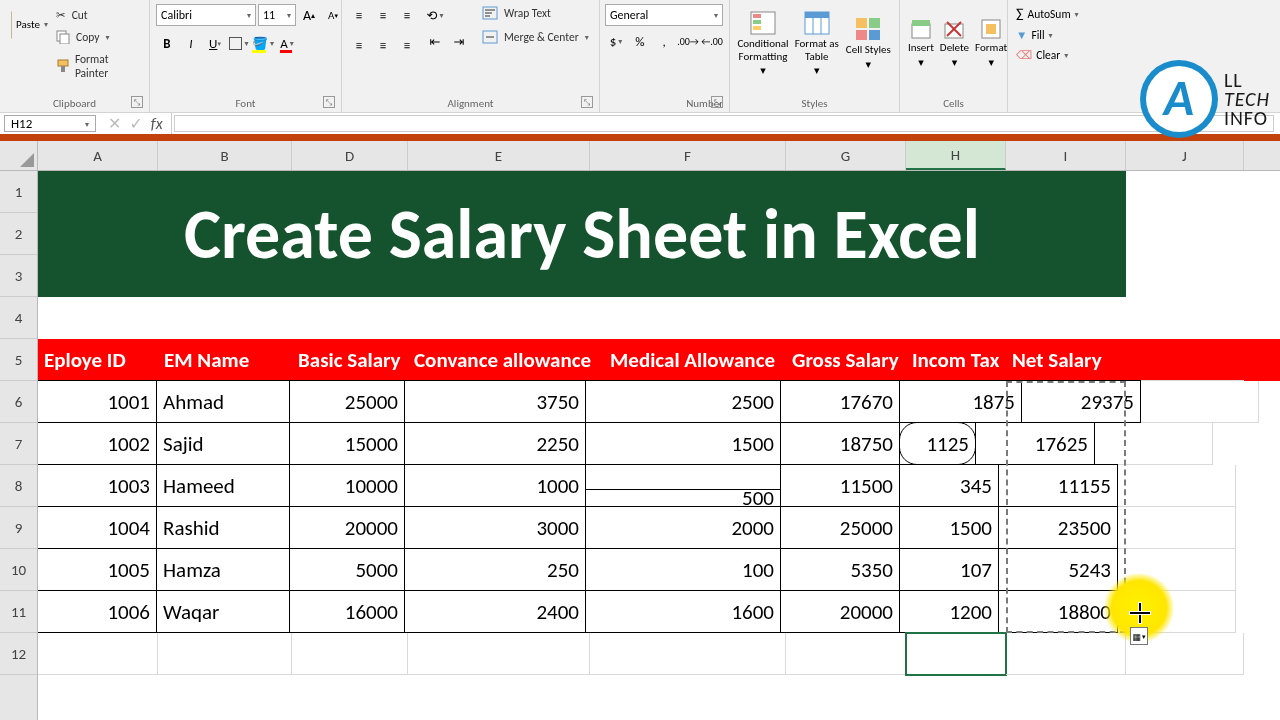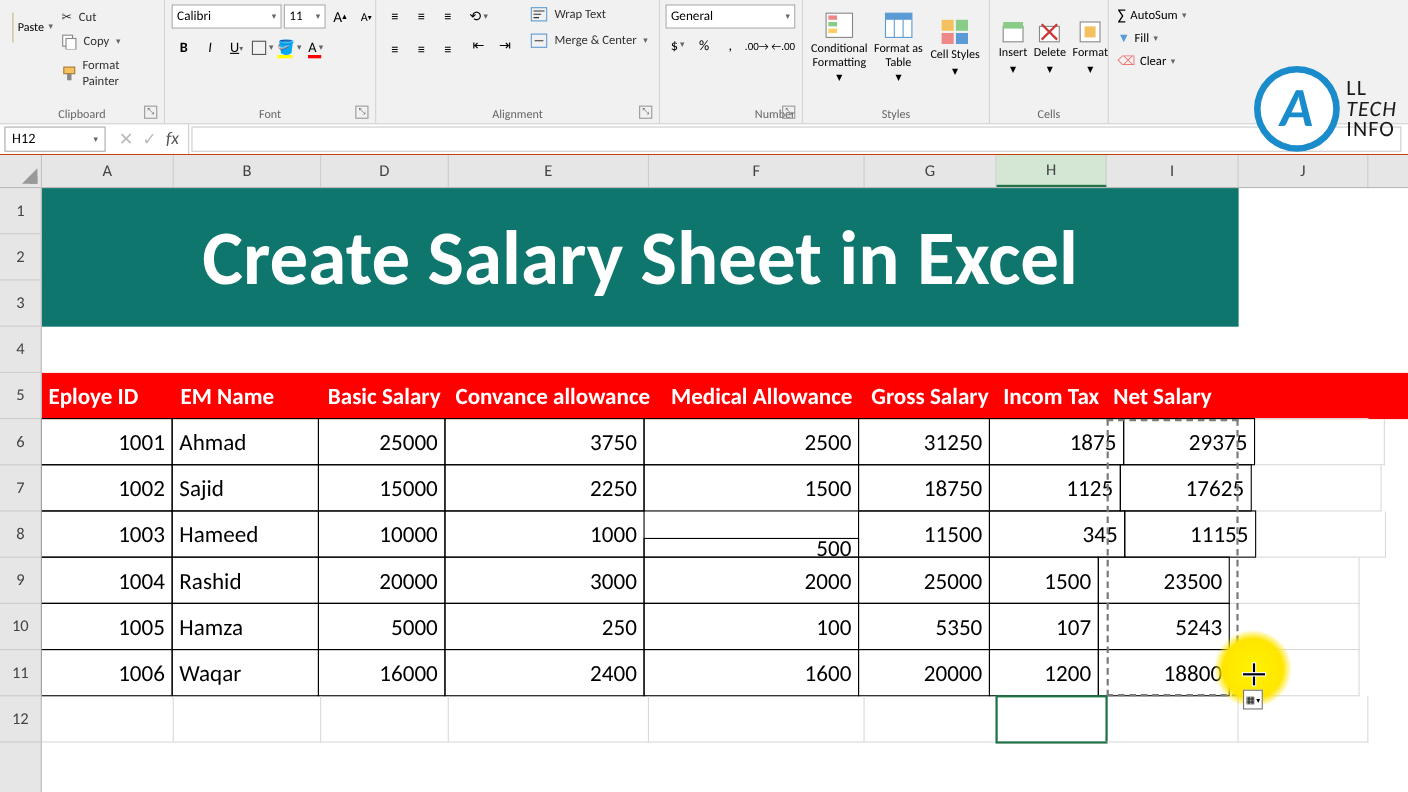--- a/index.html
+++ b/index.html
@@ -37,21 +37,21 @@
 .edit-item { display: flex; align-items: center; gap: 4px; font-size: 11.5px; padding: 1px 2px; }
 
 
 .logo { position: absolute; right: 10px; top: 60px; display: flex; align-items: center; gap: 6px; }
 .logo-circle { width: 78px; height: 78px; border-radius: 50%; background: #1a8ccb; position: relative; overflow: hidden; }
 .logo-circle::before { content: ""; position: absolute; inset: 6px; border-radius: 50%; background: #fff; }
 .logo-a { position: absolute; left: 50%; top: 50%; transform: translate(-50%,-52%); font-size: 50px; font-weight: 900; color: #1a8ccb; font-style: italic; }
 .logo-txt { font-family: Impact, sans-serif; font-size: 20px; line-height: 0.95; color: #1a1a1a; letter-spacing: 1px; }
 
 
-.fxbar { height: 28px; border-bottom: 1px solid #c2410c; display: flex; align-items: stretch; background: #fff; }
+.fxbar { height: 28px; border-bottom: 7px solid #c2410c; display: flex; align-items: stretch; background: #fff; }
 .namebox { width: 92px; border: 1px solid #aaa; margin: 2px 4px; display: flex; align-items: center; padding: 0 6px; font-size: 13px; justify-content: space-between; }
 .fxbtns { display: flex; align-items: center; gap: 8px; padding: 0 8px; color: #888; border-right: 1px solid #ccc; }
 .fxinput { flex: 1; border: 1px solid #ccc; margin: 2px 6px 2px 2px; }
 
 
 .grid { display: flex; height: calc(720px - 113px - 28px); }
 .rowhdrs { width: 38px; background: #e6e6e6; border-right: 1px solid #b9b9b9; }
 .corner { height: 30px; border-bottom: 1px solid #b9b9b9; background: #e6e6e6; position: relative; }
 .corner::after { content: ""; position: absolute; right: 3px; bottom: 3px; border: 7px solid transparent; border-right-color: #999; border-bottom-color: #999; }
 .rowhdr { height: 42px; border-bottom: 1px solid #ccc; display: flex; align-items: center; justify-content: center; font-size: 15px; color: #444; }
@@ -61,21 +61,21 @@
 .colhdr { border-right: 1px solid #ccc; display: flex; align-items: center; justify-content: center; font-size: 15px; color: #444; }
 .colhdr.active { background: #d4e6d4; border-bottom: 2px solid #217346; }
 
 .col-A { width: 120px; } .col-B { width: 134px; } .col-D { width: 116px; }
 .col-E { width: 182px; } .col-F { width: 196px; } .col-G { width: 120px; }
 .col-H { width: 100px; } .col-I { width: 120px; } .col-J { width: 118px; }
 
 .sheet { position: relative; }
 .title-banner {
   position: absolute; left: 0; top: 0; width: 1088px; height: 126px;
-  background: #0f766e; color: #fff; font-size: 70px; font-weight: 800;
+  background: #14532d; color: #fff; font-size: 70px; font-weight: 800;
   display: flex; align-items: center; justify-content: center;
 }
 
 .datarow { display: flex; height: 42px; }
 .cell { border-right: 1px solid #d9d9d9; border-bottom: 1px solid #d9d9d9; display: flex; align-items: center; padding: 0 6px; font-size: 21px; font-family: Calibri, sans-serif; }
 .hdr-row { background: #ff0000; color: #fff; font-weight: 700; }
 .hdr-row .cell { border-right: none; font-size: 21px; }
 .tblcell { border: 1px solid #000; margin: -1px 0 0 -1px; }
 .num { justify-content: flex-end; }
 .txt { justify-content: flex-start; }
@@ -390,44 +390,44 @@
           <div class="cell" style="width: 118px;"></div>
         </div>
 
       <div id="data-rows">
           <div class="datarow">
             <div class="cell tblcell num" style="width: 120px;">1001</div>
             <div class="cell tblcell txt" style="width: 134px;">Ahmad</div>
             <div class="cell tblcell num" style="width: 116px;">25000</div>
             <div class="cell tblcell num" style="width: 182px;">3750</div>
             <div class="cell tblcell num" style="width: 196px;">2500</div>
-            <div class="cell tblcell num" style="width: 120px;">31250</div>
+            <div class="cell tblcell num" style="width: 120px;">17670</div>
             <div class="cell tblcell num" style="width: 123px;">1875</div>
             <div class="cell tblcell num" style="width: 120px;">29375</div>
             <div class="cell num" style="width: 118px;"></div>
           </div>
           <div class="datarow">
             <div class="cell tblcell num" style="width: 120px;">1002</div>
             <div class="cell tblcell txt" style="width: 134px;">Sajid</div>
             <div class="cell tblcell num" style="width: 116px;">15000</div>
             <div class="cell tblcell num" style="width: 182px;">2250</div>
             <div class="cell tblcell num" style="width: 196px;">1500</div>
             <div class="cell tblcell num" style="width: 120px;">18750</div>
-            <div class="cell tblcell num" style="width: 120px;">1125</div>
+            <div class="cell tblcell num" style="width: 77px; border-radius: 18px;">1125</div>
             <div class="cell tblcell num" style="width: 120px;">17625</div>
             <div class="cell num" style="width: 118px;"></div>
           </div>
           <div class="datarow">
             <div class="cell tblcell num" style="width: 120px;">1003</div>
             <div class="cell tblcell txt" style="width: 134px;">Hameed</div>
             <div class="cell tblcell num" style="width: 116px;">10000</div>
             <div class="cell tblcell num" style="width: 182px;">1000</div>
             <div class="cell tblcell num" style="width: 196px; margin-top: 24px;">500</div>
             <div class="cell tblcell num" style="width: 120px;">11500</div>
-            <div class="cell tblcell num" style="width: 124px;">345</div>
+            <div class="cell tblcell num" style="width: 100px;">345</div>
             <div class="cell tblcell num" style="width: 120px;">11155</div>
             <div class="cell num" style="width: 118px;"></div>
           </div>
           <div class="datarow">
             <div class="cell tblcell num" style="width: 120px;">1004</div>
             <div class="cell tblcell txt" style="width: 134px;">Rashid</div>
             <div class="cell tblcell num" style="width: 116px;">20000</div>
             <div class="cell tblcell num" style="width: 182px;">3000</div>
             <div class="cell tblcell num" style="width: 196px;">2000</div>
             <div class="cell tblcell num" style="width: 120px;">25000</div>

